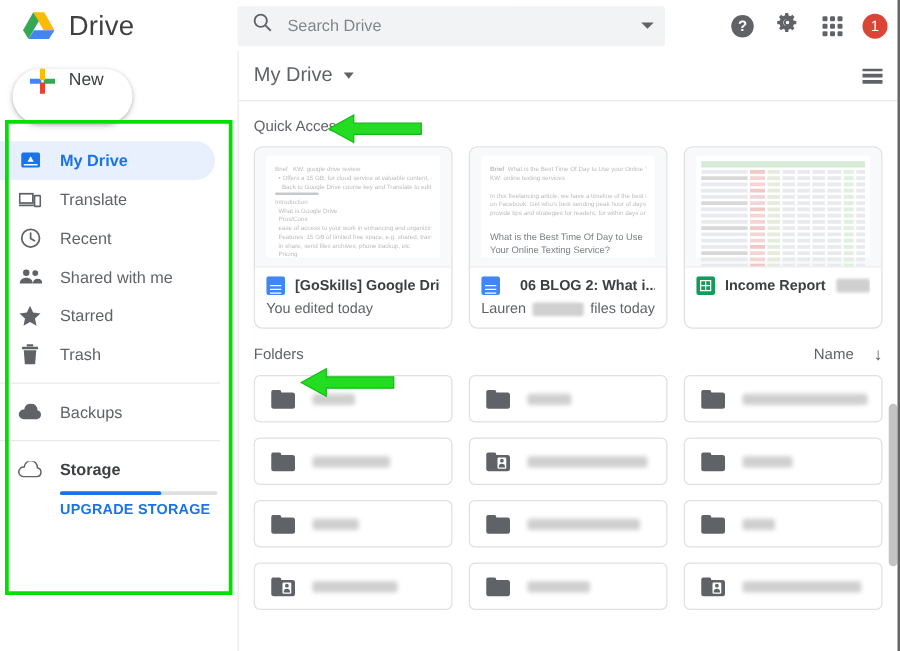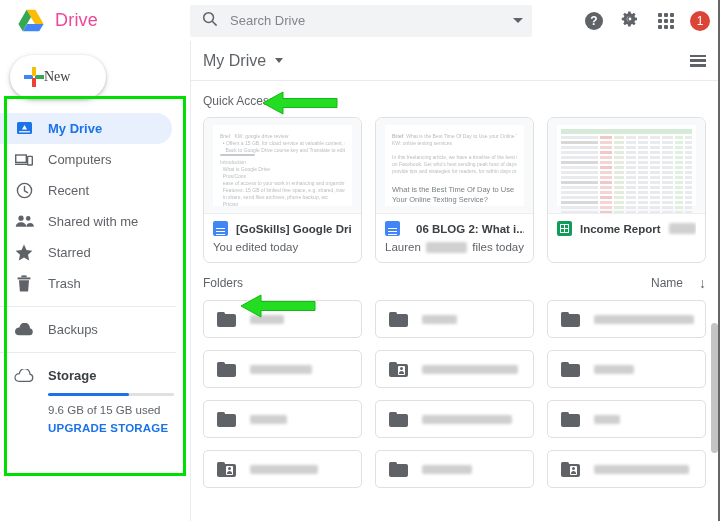--- a/index.html
+++ b/index.html
@@ -6,21 +6,21 @@
   html, body {
     width: 720px; height: 521px;
     font-family: "Liberation Sans", sans-serif;
     background: #fff; overflow: hidden;
   }
   .app { position: relative; width: 720px; height: 521px; display: flex; flex-direction: column; }
 
   
   .topbar { height: 41px; display: flex; align-items: center; flex: 0 0 41px; background: #fff; }
   .brand { width: 190px; display: flex; align-items: center; gap: 11px; padding-left: 18px; flex: 0 0 190px; }
-  .brand-name { font-size: 18px; color: #ec4899; letter-spacing: .2px; }
+  .brand-name { font-size: 22px; color: #404040; letter-spacing: .2px; }
   .drive-logo { width: 26px; height: 23px; position: relative; }
 
   .searchwrap { flex: 1; display: flex; align-items: center; padding-right: 6px; }
   .searchbar {
     width: 342px; height: 32px; background: #f1f3f4; border-radius: 2px;
     display: flex; align-items: center; padding: 0 9px 0 12px; gap: 12px;
   }
   .search-text { flex: 1; font-size: 13px; color: #80868b; }
   .caret-dn { width: 0; height: 0; border-left: 5px solid transparent; border-right: 5px solid transparent; border-top: 5px solid #5f6368; }
 
@@ -32,21 +32,21 @@
   .avatar { width: 20px; height: 20px; border-radius: 50%; background: #db4437; color: #fff; font-size: 12px; display: flex; align-items: center; justify-content: center; margin-left: 6px; margin-right: 10px; }
 
   
   .body { flex: 1; display: flex; min-height: 0; }
 
   
   .sidebar { width: 190px; flex: 0 0 190px; position: relative; background: #fff; padding-top: 14px; }
   .newbtn {
     margin: 0 0 0 10px; width: 96px; height: 44px; border-radius: 23px; background: #fff;
     box-shadow: 0 1px 3px rgba(60,64,67,.30), 0 2px 6px rgba(60,64,67,.15);
-    display: flex; align-items: center; padding-left: 14px; cursor: pointer; font-family: Liberation Serif, serif;
+    display: flex; align-items: flex-start; gap: 11px; padding-left: 14px; cursor: pointer;
   }
   .newbtn .label { font-size: 14px; color: #3c4043; }
   .plus { width: 20px; height: 20px; position: relative; }
   .plus i { position: absolute; display: block; }
   .plus .h1 { left: 0; top: 8px; width: 9px; height: 4px; background: #4285f4; }
   .plus .h2 { left: 11px; top: 8px; width: 9px; height: 4px; background: #34a853; }
   .plus .v1 { left: 8px; top: 0; width: 4px; height: 9px; background: #fbbc05; }
   .plus .v2 { left: 8px; top: 11px; width: 4px; height: 9px; background: #ea4335; }
 
   .navlist { margin-top: 14px; }
@@ -212,21 +212,21 @@
         </div>
 
         <div class="navitem">
           <span class="ico">
             <svg width="18" height="14" viewBox="0 0 18 14">
               <rect x="0.7" y="2" width="10.6" height="7.4" fill="none" stroke="#5f6368" stroke-width="1.4"></rect>
               <rect x="0" y="10.6" width="12" height="1.4" fill="#5f6368"></rect>
               <rect x="12.6" y="3.4" width="4.7" height="8.6" rx="0.6" fill="none" stroke="#5f6368" stroke-width="1.4"></rect>
             </svg>
           </span>
-          <span>Computers</span>
+          <span>Translate</span>
         </div>
 
         <div class="navitem">
           <span class="ico">
             <svg width="17" height="17" viewBox="0 0 17 17">
               <circle cx="8.5" cy="8.5" r="7.1" fill="none" stroke="#5f6368" stroke-width="1.4"></circle>
               <path d="M8.5 4.4 V8.8 L11.6 10.6" fill="none" stroke="#5f6368" stroke-width="1.4" stroke-linecap="round"></path>
             </svg>
           </span>
           <span>Recent</span>
@@ -283,21 +283,20 @@
               <path d="M15.9 5.2A5.2 5.2 0 005.4 4.6 4 4 0 001 8.5 4 4 0 005 12.3h10.6a3.6 3.6 0 00.3-7.1z" fill="none" stroke="#5f6368" stroke-width="1.2"></path>
             </svg>
           </span>
           <span style="font-weight:bold;color:#3c4043;">Storage</span>
         </div>
 
         <div class="storage-wrap">
           <div class="bar">
             <span id="storage-fill" style="width: 64%;"></span>
           </div>
-          <div class="storage-text">9.6 GB of 15 GB used</div>
           <div class="upgrade">UPGRADE STORAGE</div>
         </div>
       </div>
 
       <div class="greenbox"></div>
     </div>
 
     <div class="main">
 
       <div class="crumbbar">

